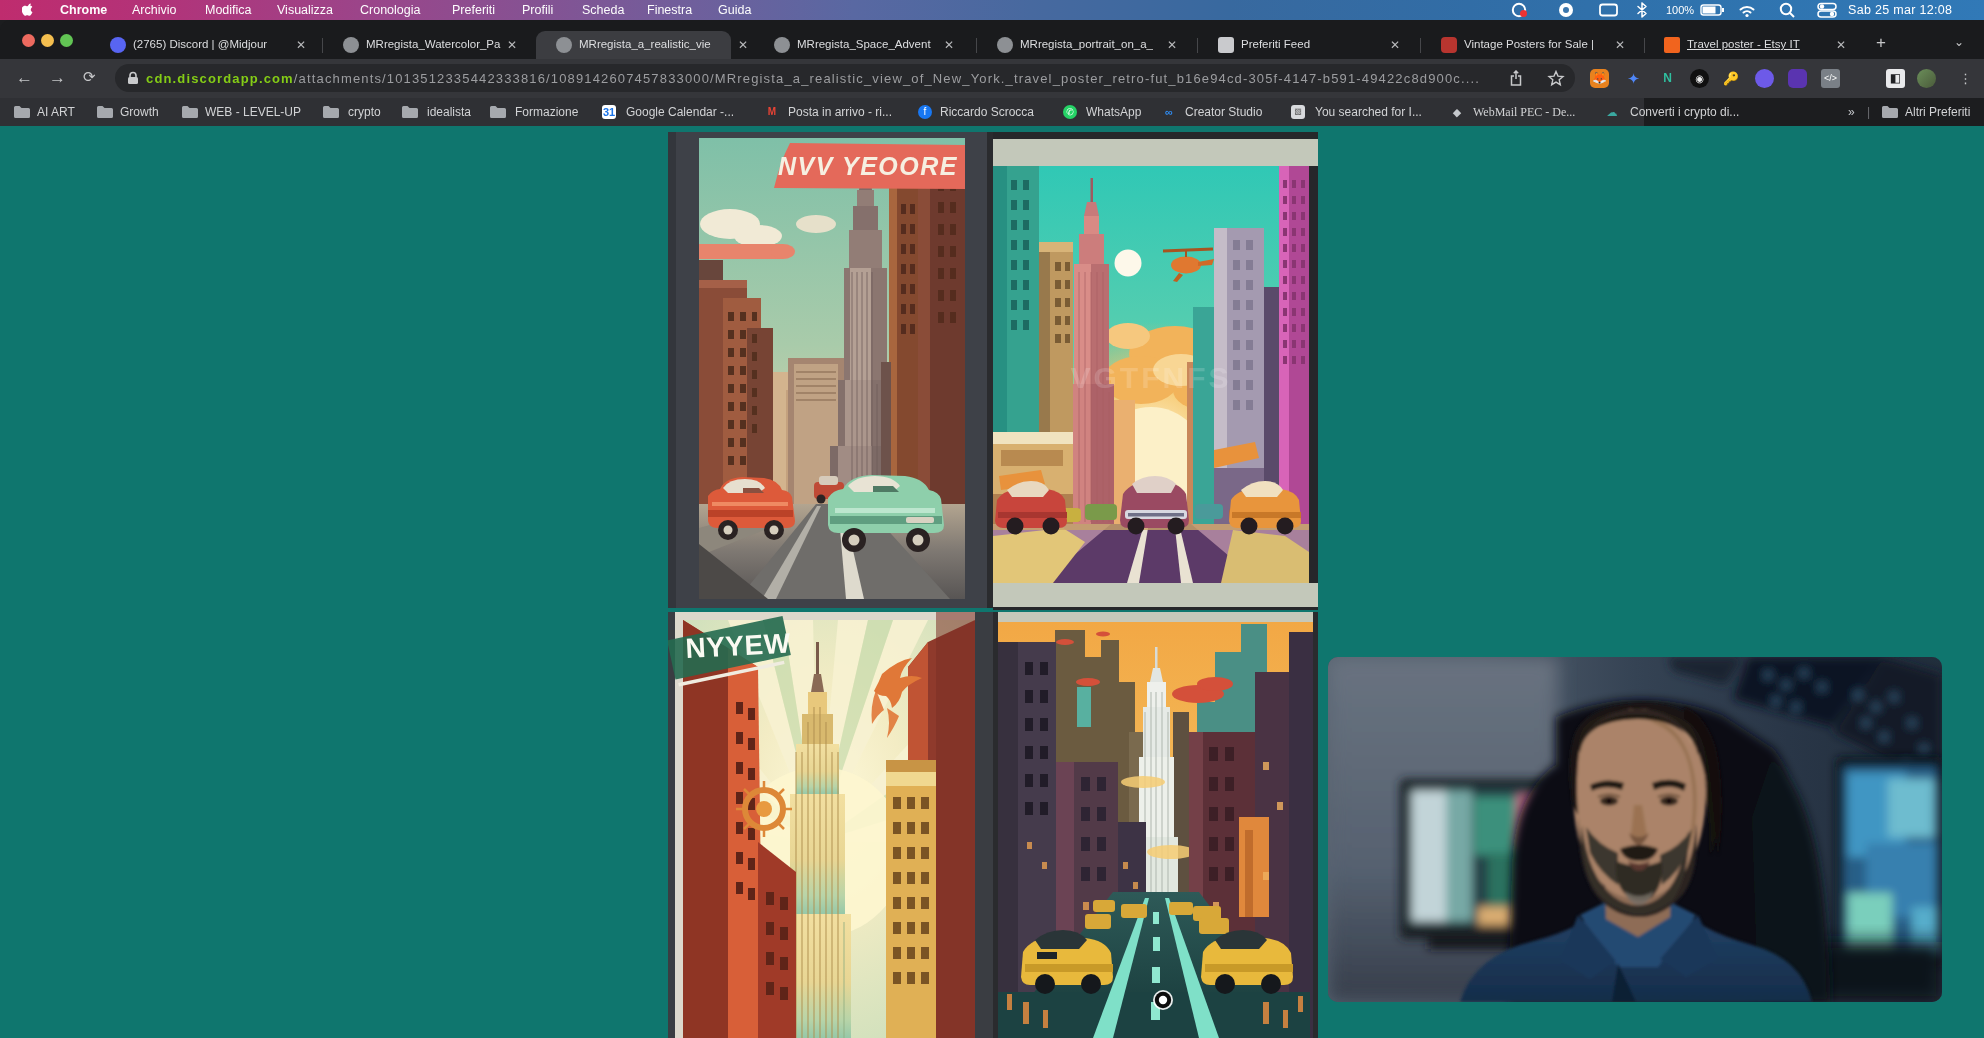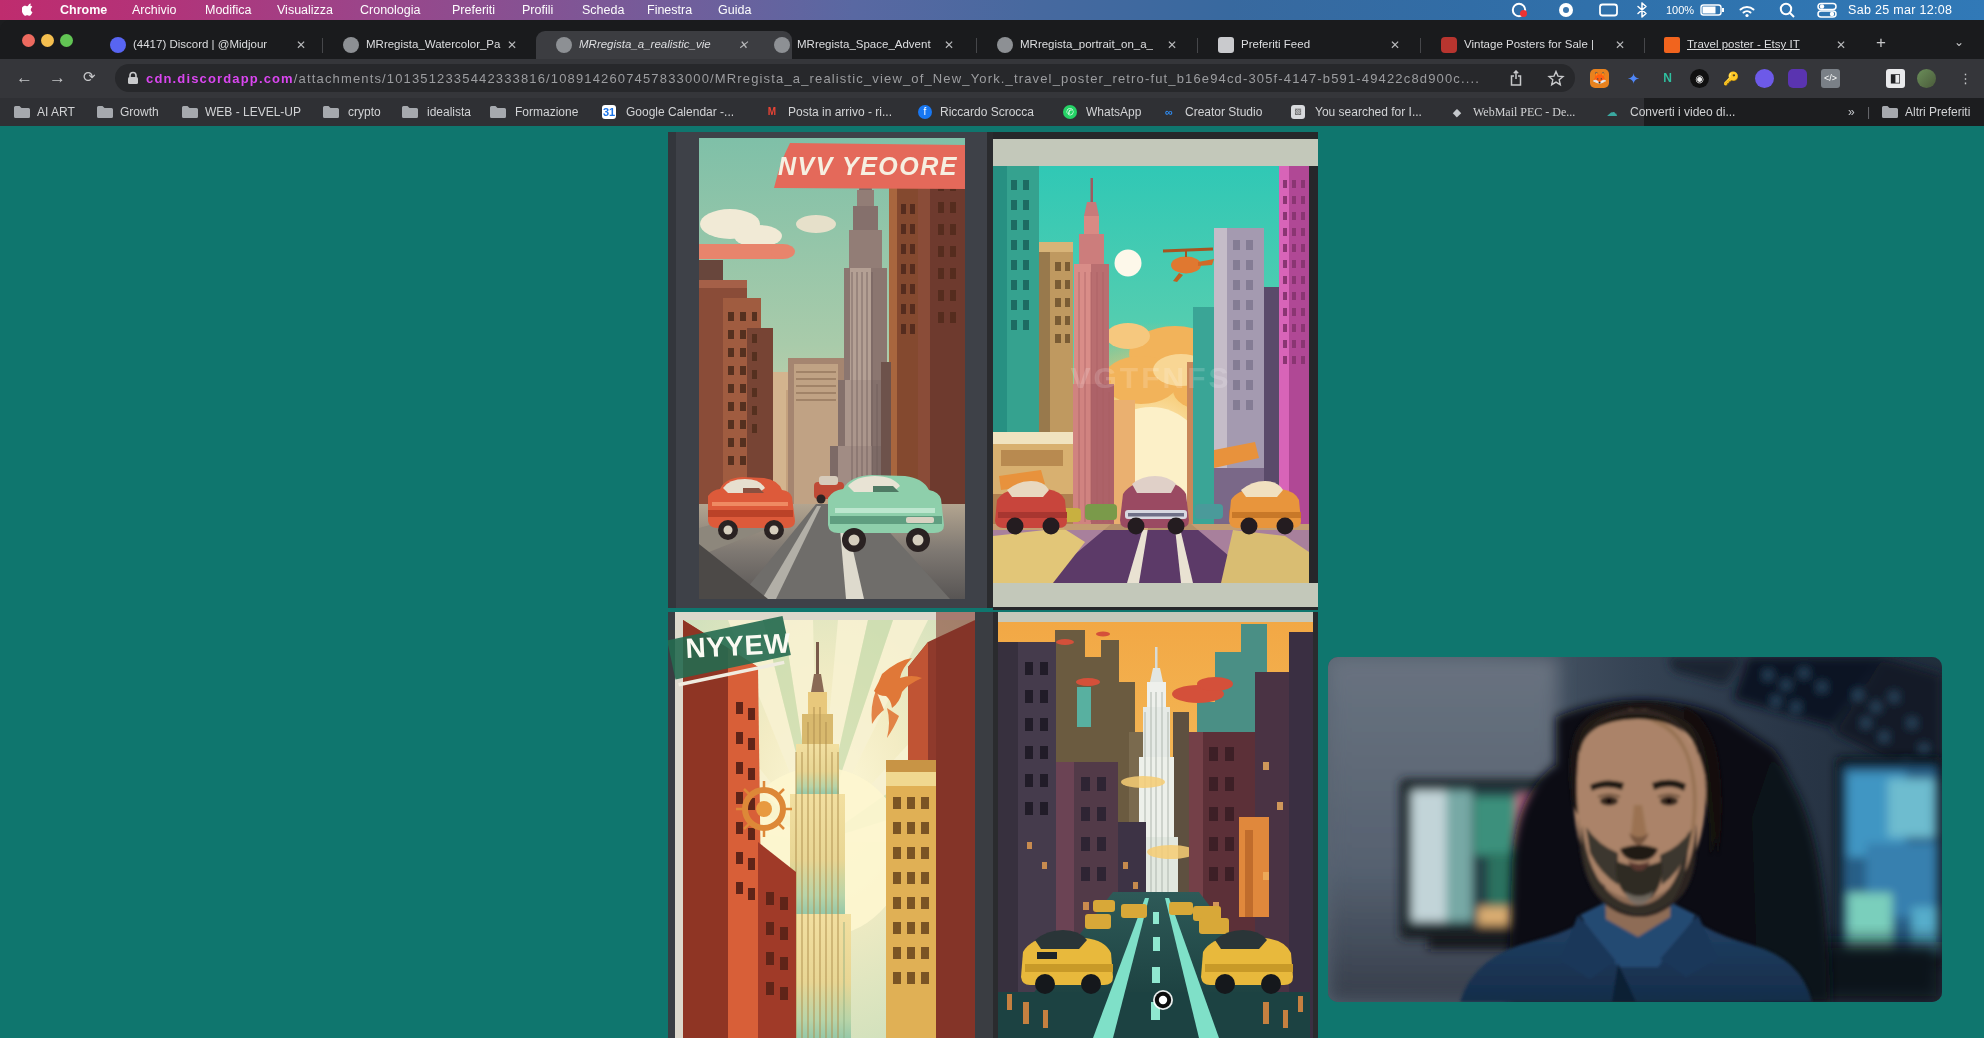--- a/index.html
+++ b/index.html
@@ -22,21 +22,21 @@
   .tab .fav { position:absolute; left:14px; top:6px; width:16px; height:16px; border-radius:50%; }
   .tab .ttl { position:absolute; left:37px; top:7px; font-size:11.5px; color:#dddee0; white-space:nowrap; overflow:hidden; }
   .tab .cls { position:absolute; top:7px; font-size:12px; color:#b9babc; }
   .tsep { position:absolute; top:18px; width:1px; height:15px; background:#46474a; }
 
   
   #toolbar { left:0; top:59px; width:1984px; height:39px; background:#35363a; }
   .navic { position:absolute; top:9px; color:#c6c7c9; font-size:17px; }
   #omni { position:absolute; left:115px; top:5px; width:1460px; height:28px; border-radius:14px; background:#27282b; }
   #urltext { position:absolute; left:31px; top:7px; font-size:13px; color:#9c9da0; white-space:nowrap; letter-spacing:1.15px; }
-  #urltext b { color:#d946ef; font-weight:bold; }
+  #urltext b { color:#84cc16; font-weight:bold; }
   .ext { position:absolute; top:10px; width:19px; height:19px; border-radius:4px; font-size:12px; text-align:center; line-height:19px; color:#fff; }
 
   
   #bookmarks { left:0; top:98px; width:1644px; height:28px; background:#2f3034; }
   .bk { position:absolute; top:7px; font-size:12px; color:#d2d3d5; white-space:nowrap; }
   .fold { position:absolute; top:8px; width:16px; height:12px; }
   .fico { position:absolute; top:7px; width:14px; height:14px; border-radius:3px; font-size:10px; color:#fff; text-align:center; line-height:14px; }
 
   
   #content { left:0; top:126px; width:1984px; height:912px; background:#0f766e; }
@@ -98,30 +98,30 @@
     <span class="mi stat" style="left:1848px;font-size:12.5px;letter-spacing:0.3px;">Sab 25 mar 12:08</span>
   </div>
 
   <div id="tabstrip" class="abs">
     <div class="tl" style="left:22px;background:#ed6a5f;"></div>
     <div class="tl" style="left:41px;background:#f5bf4f;"></div>
     <div class="tl" style="left:60px;background:#62c554;"></div>
 
     <div class="tab" style="left:96px;width:220px;">
       <div class="fav" style="background:#5865F2;"></div>
-      <div class="ttl" style="width:158px;">(4417) Discord | @Midjour</div>
+      <div class="ttl" style="width:158px;">(2765) Discord | @Midjour</div>
       <div class="cls" style="left:200px;">✕</div>
     </div>
     <div class="tsep" style="left:322px;"></div>
     <div class="tab" style="left:329px;width:198px;">
       <div class="fav" style="background:#8d9094;"></div>
       <div class="ttl" style="width:136px;">MRregista_Watercolor_Pa</div>
       <div class="cls" style="left:178px;">✕</div>
     </div>
-    <div class="tab active" style="left:536px;width:256px;font-style:italic;">
+    <div class="tab active" style="left:536px;width:195px;">
       <div class="fav" style="background:#8d9094;left:20px;"></div>
       <div class="ttl" style="width:150px;left:43px;">MRregista_a_realistic_vie</div>
       <div class="cls" style="left:202px;">✕</div>
     </div>
     <div class="tab" style="left:760px;width:210px;">
       <div class="fav" style="background:#8d9094;"></div>
       <div class="ttl" style="width:148px;">MRregista_Space_Advent</div>
       <div class="cls" style="left:184px;">✕</div>
     </div>
     <div class="tsep" style="left:976px;"></div>
@@ -219,21 +219,21 @@
     <span class="bk" style="left:940px;">Riccardo Scrocca</span>
     <div class="fico" style="left:1063px;background:#25d366;border-radius:50%;font-size:9px;">✆</div>
     <span class="bk" style="left:1086px;">WhatsApp</span>
     <div class="fico" style="left:1162px;background:transparent;color:#2f8df5;font-size:11px;font-weight:bold;">∞</div>
     <span class="bk" style="left:1185px;">Creator Studio</span>
     <div class="fico" style="left:1291px;background:#d8dadd;color:#555;font-size:8px;">▧</div>
     <span class="bk" style="left:1315px;">You searched for I...</span>
     <div class="fico" style="left:1450px;background:transparent;color:#c5c8cc;font-size:11px;">◆</div>
     <span class="bk" style="left:1473px;font-family:Liberation Serif, serif;">WebMail PEC - De...</span>
     <div class="fico" style="left:1605px;background:transparent;color:#3aa8a0;font-size:11px;">☁</div>
-    <span class="bk" style="left:1630px;">Converti i video di...</span>
+    <span class="bk" style="left:1630px;">Converti i crypto di...</span>
     <span class="bk" style="left:1848px;color:#c5c8cc;">»</span>
     <span class="bk" style="left:1867px;color:#6a6c70;">|</span>
     <svg class="fold" style="left:1882px;" viewBox="0 0 16 12">
         <path d="M0 1.5 Q0 0 1.5 0 h4 l2 2 h7 Q16 2 16 3.5 v7 Q16 12 14.5 12 h-13 Q0 12 0 10.5 z" fill="#a6a9ae"></path>
       </svg>
     <span class="bk" style="left:1905px;">Altri Preferiti</span>
   </div>
 
   <div id="content" class="abs">
 

